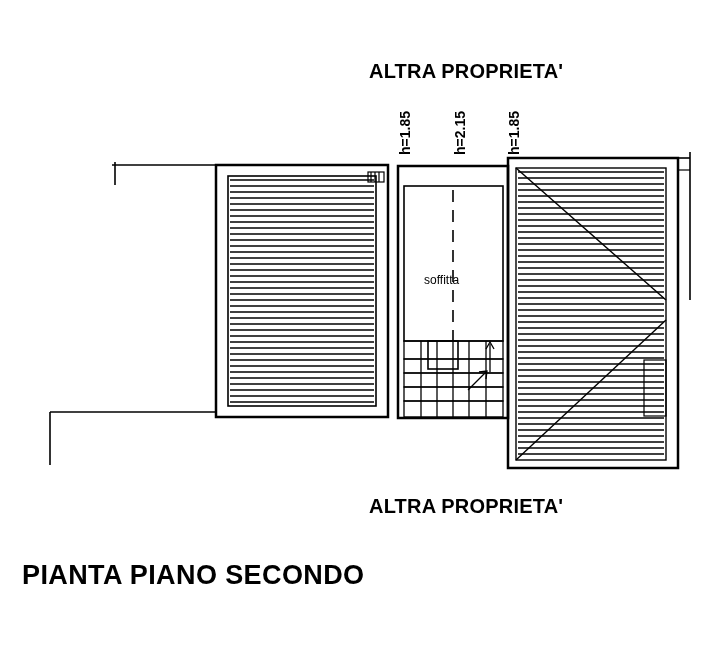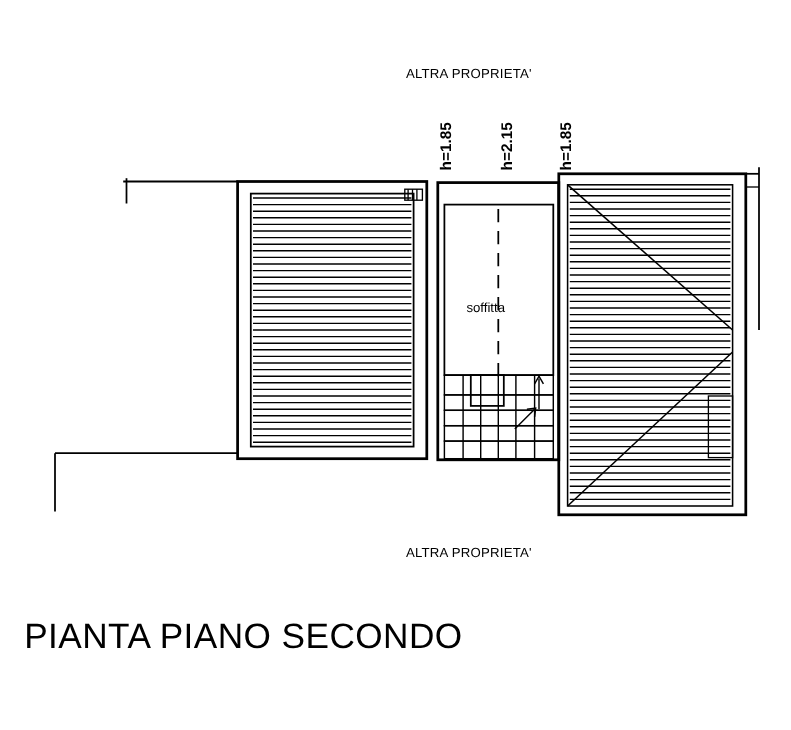--- a/index.html
+++ b/index.html
@@ -19,31 +19,31 @@
     position: absolute;
     left: 0; top: 0;
     width: 719px;
     height: 664px;
   }
   .label {
     position: absolute;
     white-space: nowrap;
   }
   #label-top, #label-bottom {
-    font-size: 12px;
-    font-weight: normal;
+    font-size: 20px;
+    font-weight: bold;
     letter-spacing: 0.2px;
   }
   #label-top { left: 369px; top: 60px; }
   #label-bottom { left: 369px; top: 495px; }
   #label-title {
     left: 22px;
     top: 560px;
-    font-size: 32px;
-    font-weight: normal;
+    font-size: 27px;
+    font-weight: bold;
     letter-spacing: 0.4px;
   }
   #label-soffitta {
     left: 424px;
     top: 273px;
     font-size: 12px;
   }
   .hlabel {
     position: absolute;
     font-size: 14px;

